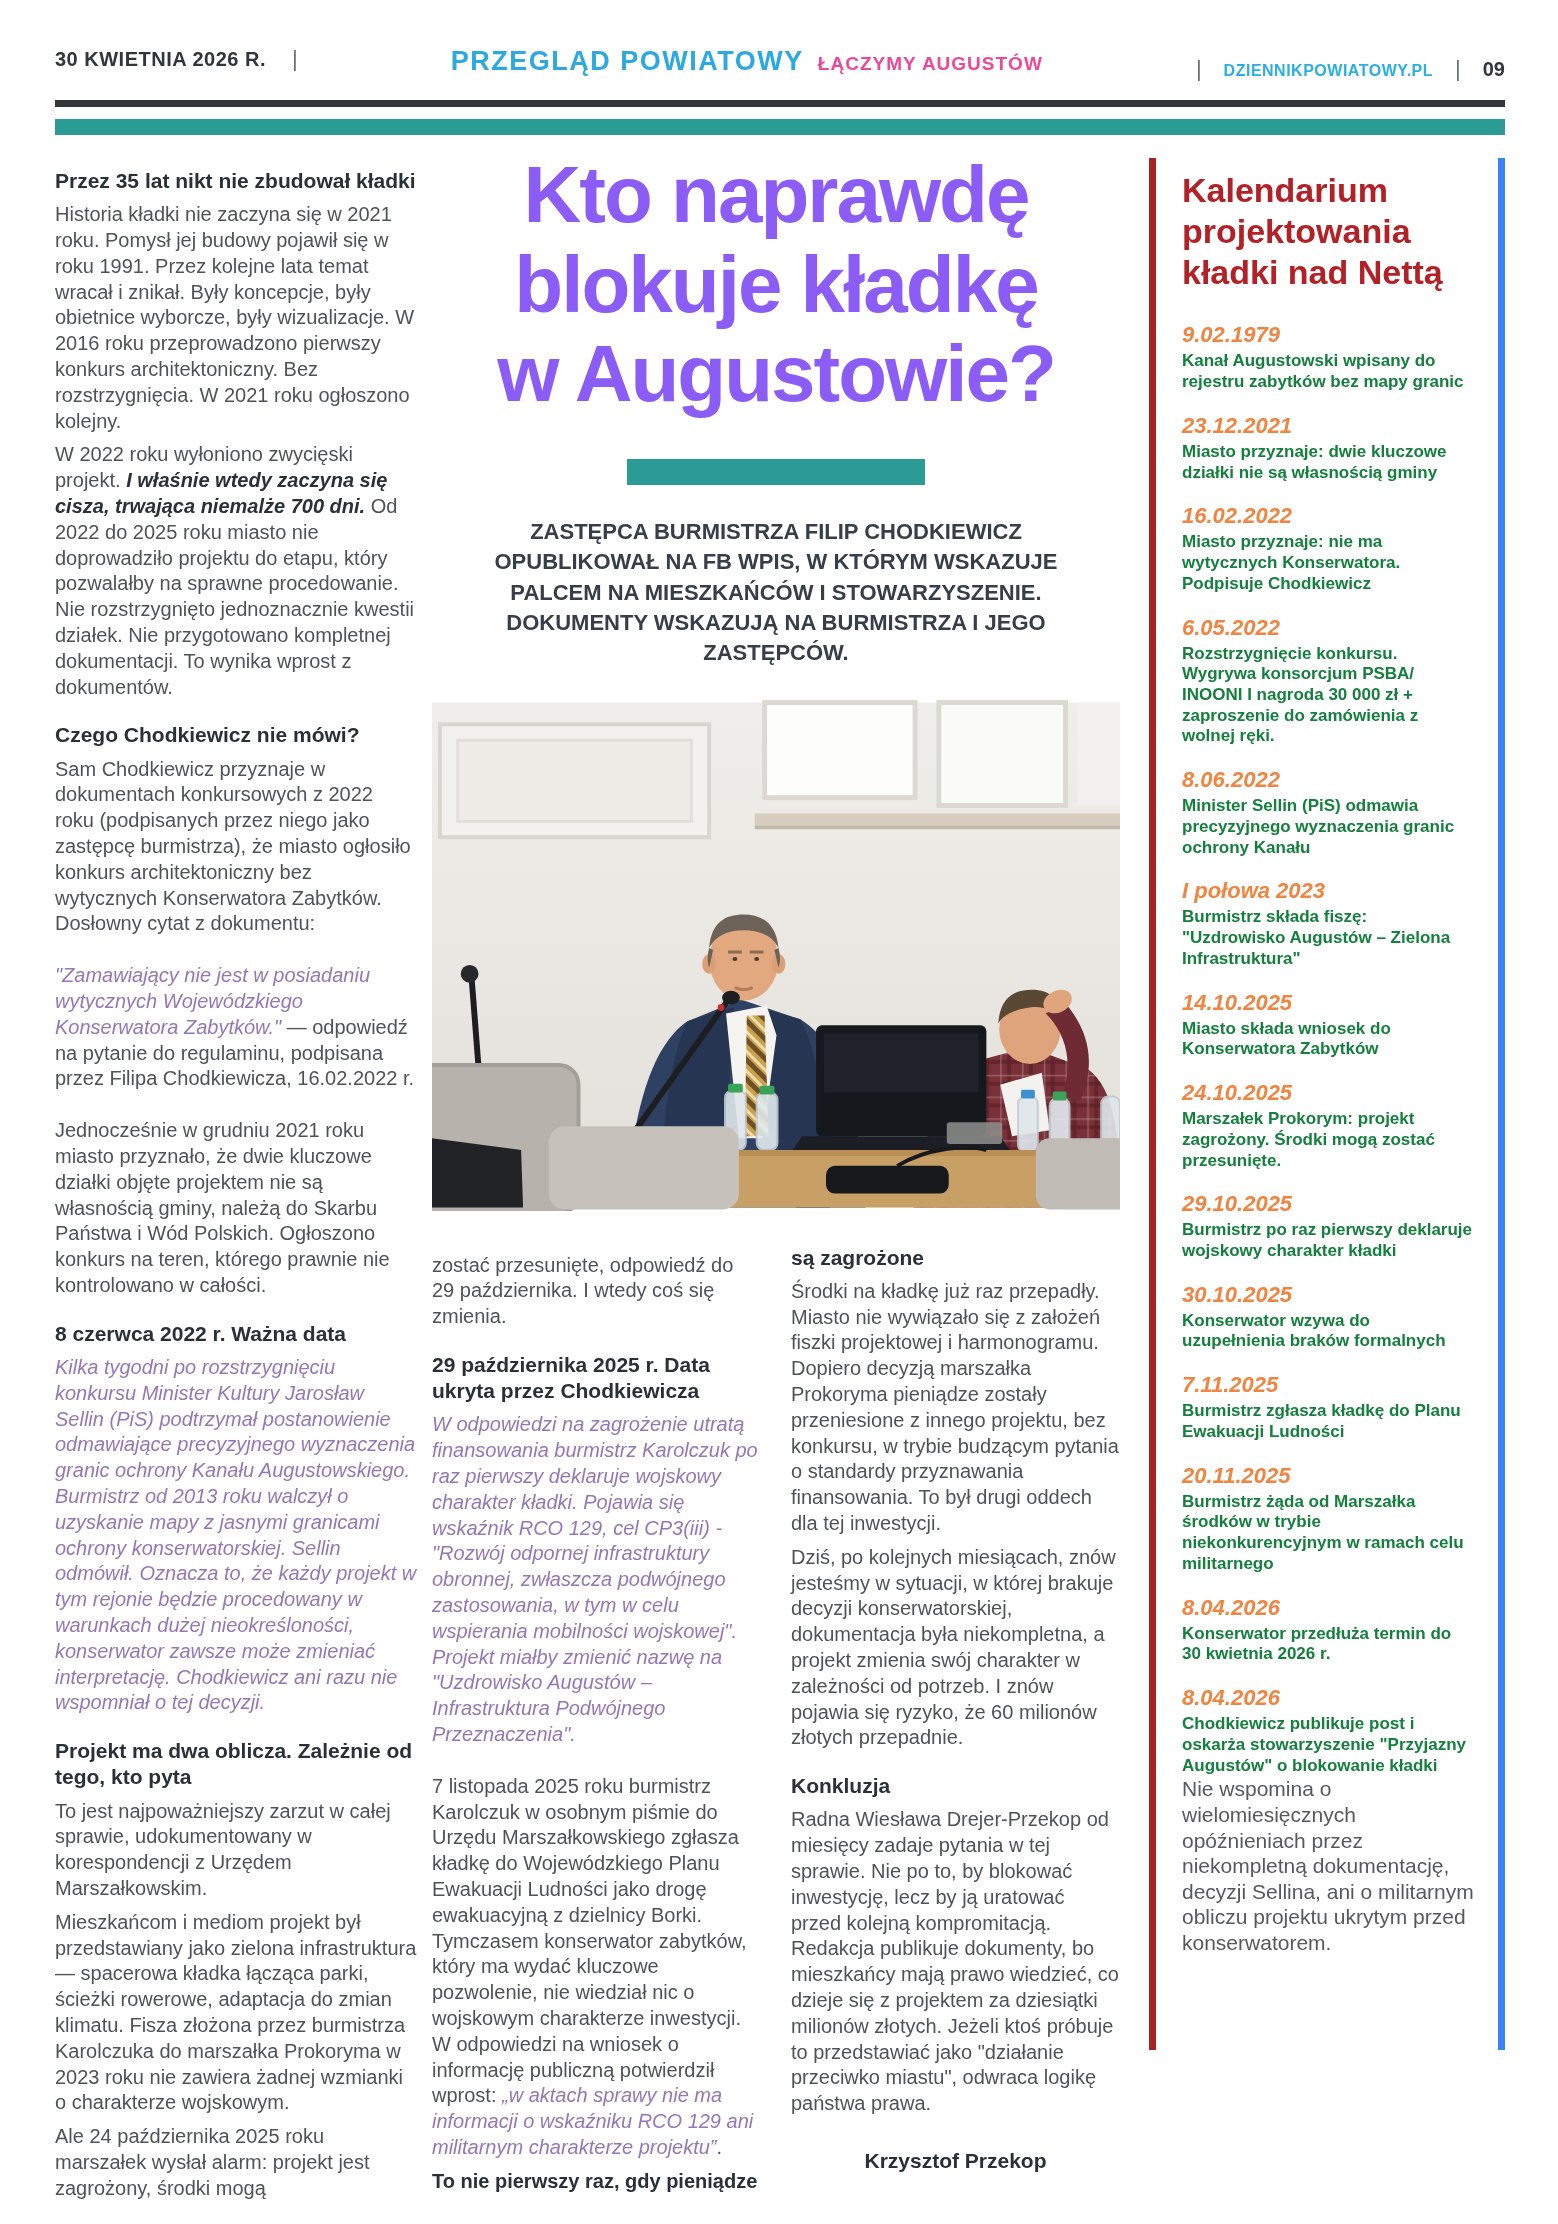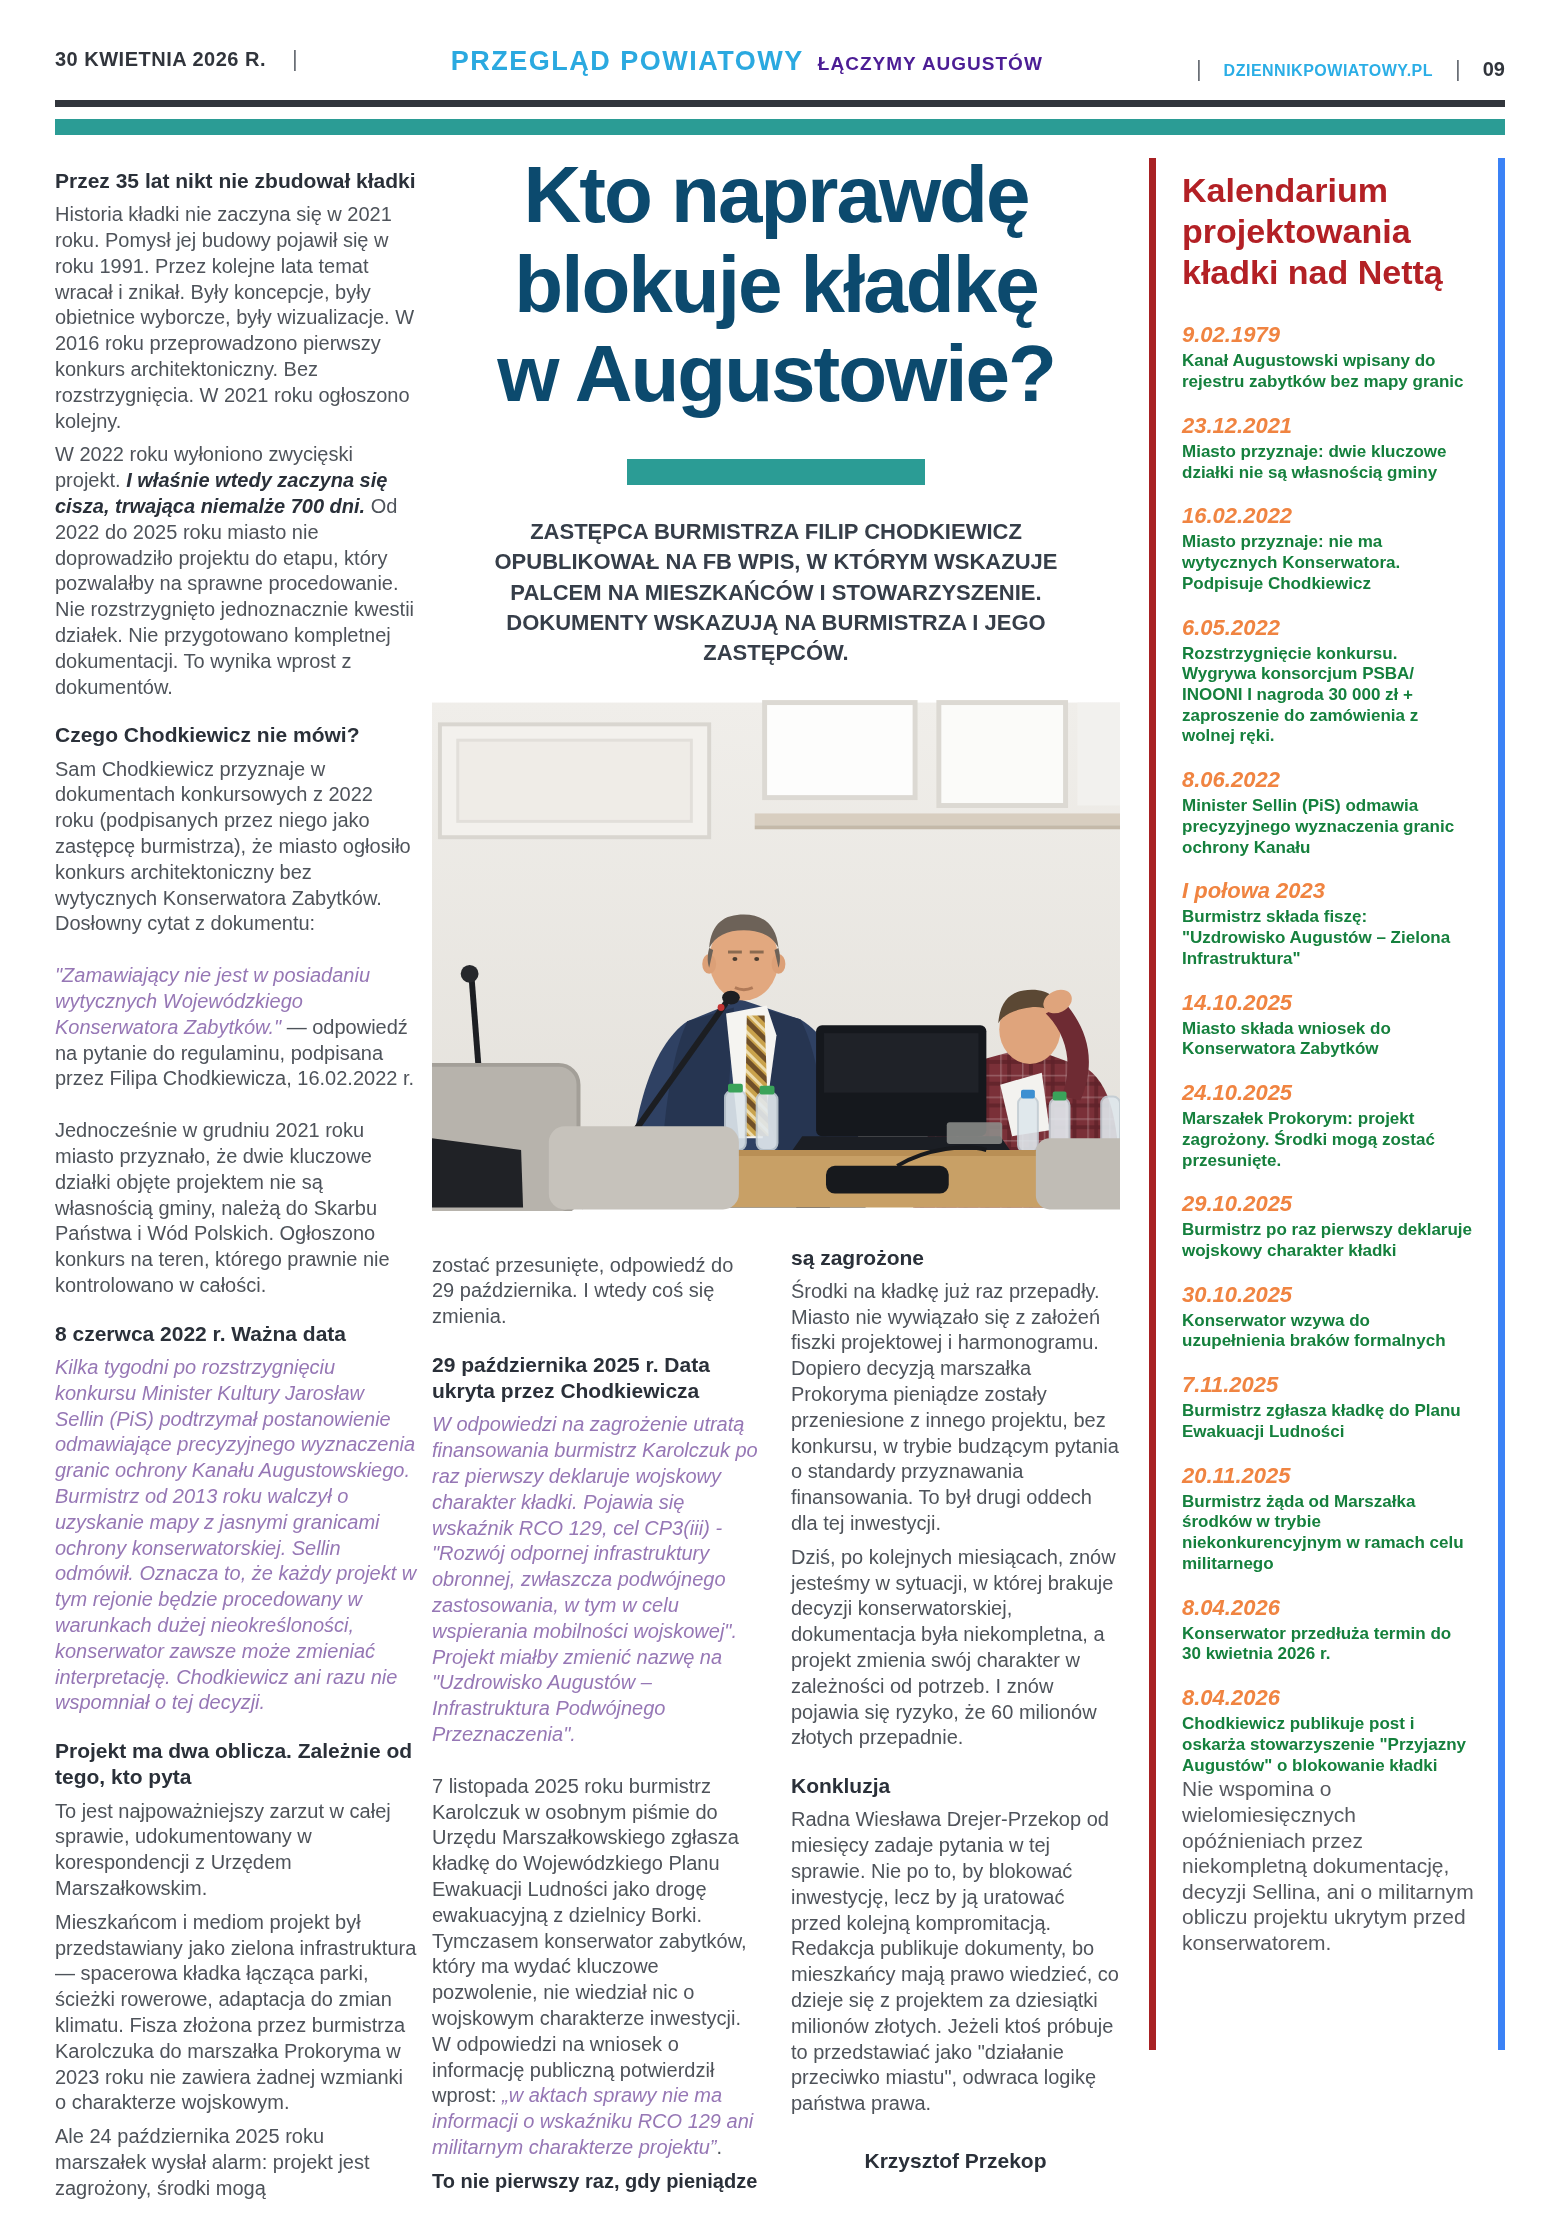--- a/index.html
+++ b/index.html
@@ -7,41 +7,41 @@
         font-family:"Liberation Sans","DejaVu Sans",sans-serif;overflow:hidden;}
 
   
   .page-header{position:absolute;left:55px;right:53px;top:46px;display:flex;
                align-items:flex-start;justify-content:space-between;}
   .h-left{display:flex;gap:26px;align-items:baseline;}
   .h-date{font-size:20px;font-weight:700;color:#31353C;letter-spacing:.5px;}
   .h-sep{color:#6a6f76;font-size:22px;font-weight:400;}
   .h-center{display:flex;gap:14px;align-items:baseline;}
   .masthead{font-size:27px;font-weight:700;color:#2BA9E0;letter-spacing:1.5px;}
-  .tagline{font-size:19px;font-weight:700;color:#4c1d95;letter-spacing:1px;}
+  .tagline{font-size:19px;font-weight:700;color:#ec4899;letter-spacing:1px;}
   .h-right{display:flex;gap:22px;align-items:baseline;}
   .site{font-size:16px;font-weight:700;color:#2BAEE6;letter-spacing:.5px;margin-top:16px;}
   .pagenum{font-size:20px;font-weight:700;color:#31353C;}
   .rule{position:absolute;left:55px;right:53px;top:100px;height:7px;background:#31353C;}
   .tealbar{position:absolute;left:55px;right:53px;top:119px;height:16px;background:#2B9C95;}
 
   
   .bodytxt{font-size:20px;line-height:1.29;color:#4E535A;}
   .sechead{font-size:21px;line-height:1.25;font-weight:700;color:#2A3039;margin:22px 0 2px;}
   .p{margin:8px 0 0 0;}
   .pgap{margin-top:26px;}
   .bi{font-weight:700;font-style:italic;color:#2A3039;}
   .purple{color:#9677B5;font-style:italic;}
   .boldrun{font-weight:700;color:#2A3039;}
 
   
   .col-left{position:absolute;left:55px;top:168px;width:362px;}
   .col-mid{position:absolute;left:432px;top:150px;width:688px;}
   .headline{font-size:80px;line-height:1.12;font-weight:700;letter-spacing:-2px;
-            color:#0c4a6e;text-align:center;margin:0;}
+            color:#8b5cf6;text-align:center;margin:0;}
   .divider{width:298px;height:26px;background:#2B9C95;margin:40px auto 32px;}
   .lead{width:660px;margin:0 auto;text-align:center;font-size:22px;line-height:1.38;
         font-weight:700;color:#363E49;}
   .photo-wrap{margin-top:30px;width:688px;height:512px;}
   .cols{display:flex;gap:30px;margin-top:34px;}
   .bcol{width:329px;}
   .byline{text-align:center;font-weight:700;color:#2A3039;margin-top:30px;font-size:21px;}
 
   
   .sidebar{position:absolute;left:1149px;top:158px;width:356px;box-sizing:border-box;

